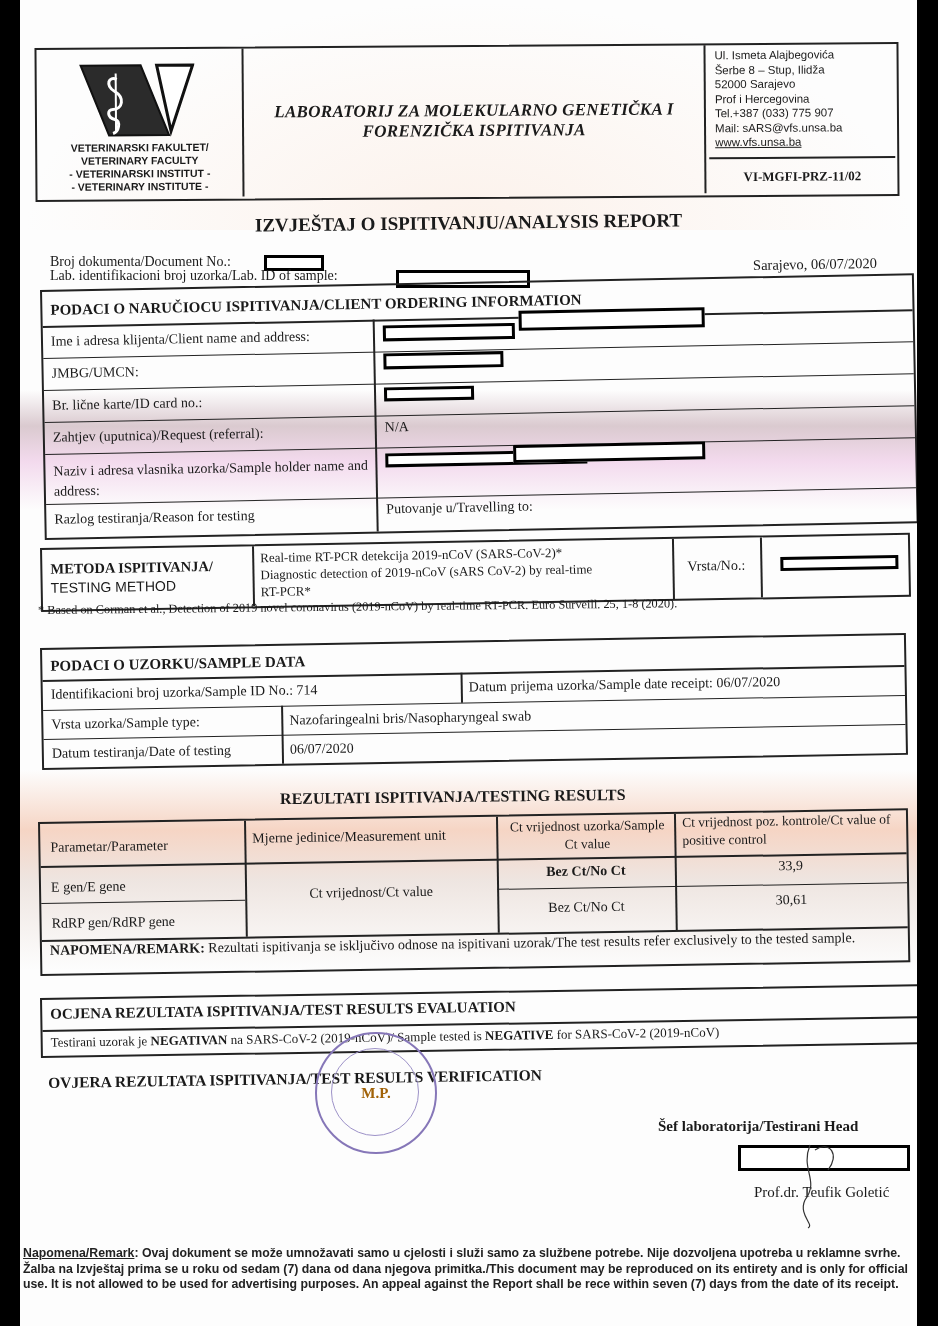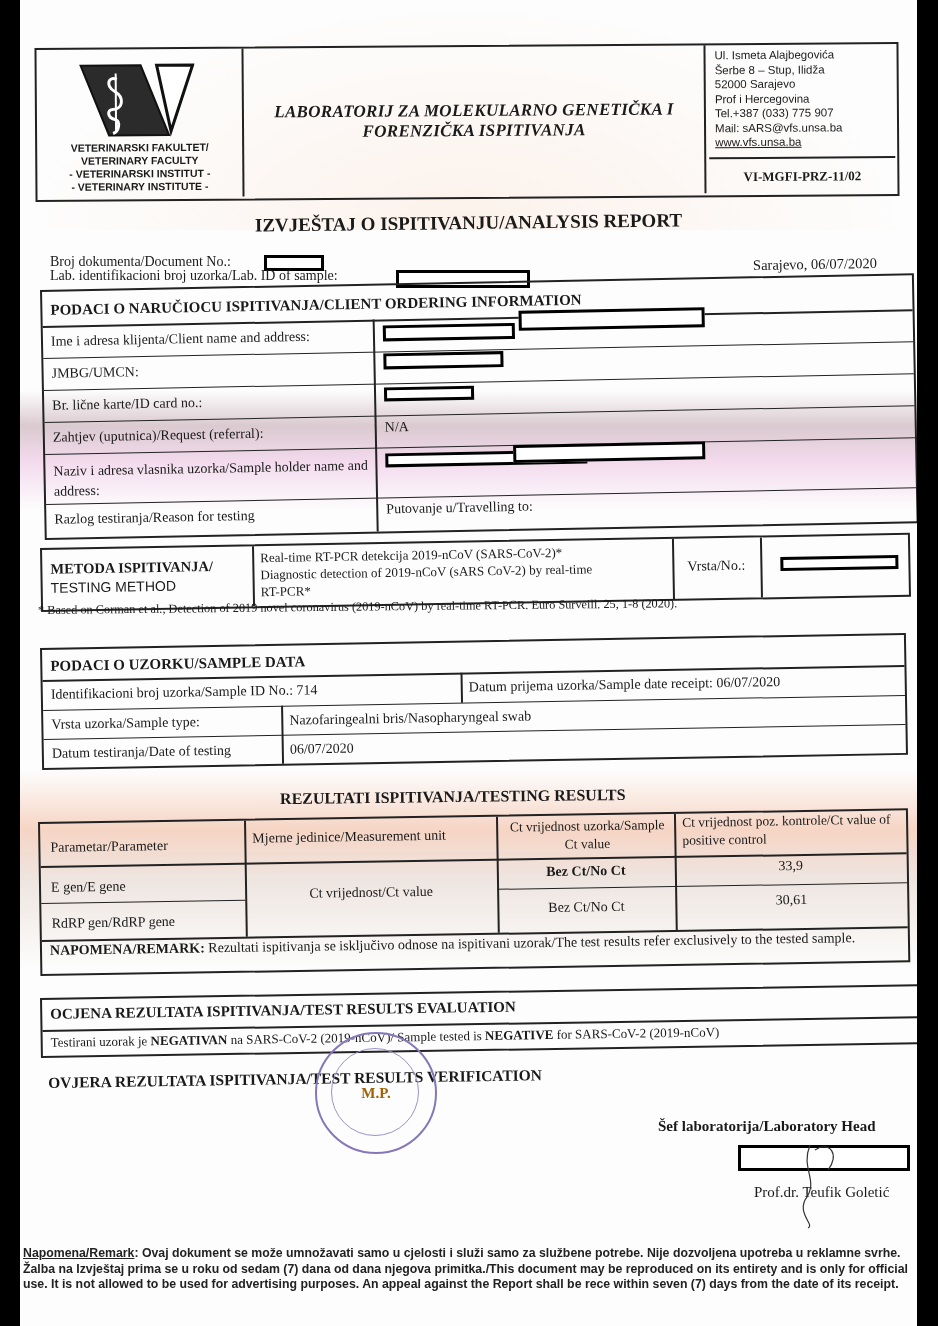--- a/index.html
+++ b/index.html
@@ -182,21 +182,21 @@
     <div class="abs" style="left:8px;top:35px;font-size:13px">
       <span>Testirani uzorak je </span><b>NEGATIVAN</b><span> na SARS-CoV-2 (2019-nCoV)/ Sample tested is </span><b>NEGATIVE</b><span> for SARS-CoV-2 (2019-nCoV)</span>
     </div>
   </div>
 
   <div class="abs section-title" style="left:28px;top:1074px;font-size:15.5px;transform:rotate(-0.9deg);transform-origin:0 0;">OVJERA REZULTATA ISPITIVANJA/TEST RESULTS VERIFICATION</div>
   <div class="abs stamp">
     <div class="stamp-inner"></div>
     <span>M.P.</span>
   </div>
-  <div class="abs" style="left:638px;top:1118px;font-size:15px;font-weight:bold">Šef laboratorija/Laboratory Head</div>
+  <div class="abs" style="left:638px;top:1118px;font-size:15px;font-weight:bold">Šef laboratorija/Testirani Head</div>
   <div class="redact" style="left:718px;top:1145px;width:166px;height:20px"></div>
   <div class="abs" style="left:734px;top:1184px;font-size:15px">Prof.dr. Teufik Goletić</div>
   <svg class="abs" style="left:770px;top:1140px" width="60" height="90" viewBox="0 0 60 90">
     <path d="M20,5 C10,30 30,40 15,60 C8,75 25,85 18,88 M25,10 C40,0 50,15 38,30" fill="none" stroke="#333" stroke-width="1.2"></path>
   </svg>
 
   <div class="abs footer">
     <span class="underline">Napomena/Remark</span><span>: Ovaj dokument se može umnožavati samo u cjelosti i služi samo za službene potrebe. Nije dozvoljena upotreba u reklamne svrhe. Žalba na Izvještaj prima se u roku od sedam (7) dana od dana njegova primitka./This document may be reproduced on its entirety and is only for official use. It is not allowed to be used for advertising purposes. An appeal against the Report shall be rece within seven (7) days from the date of its receipt.</span>
   </div>
 </div>

